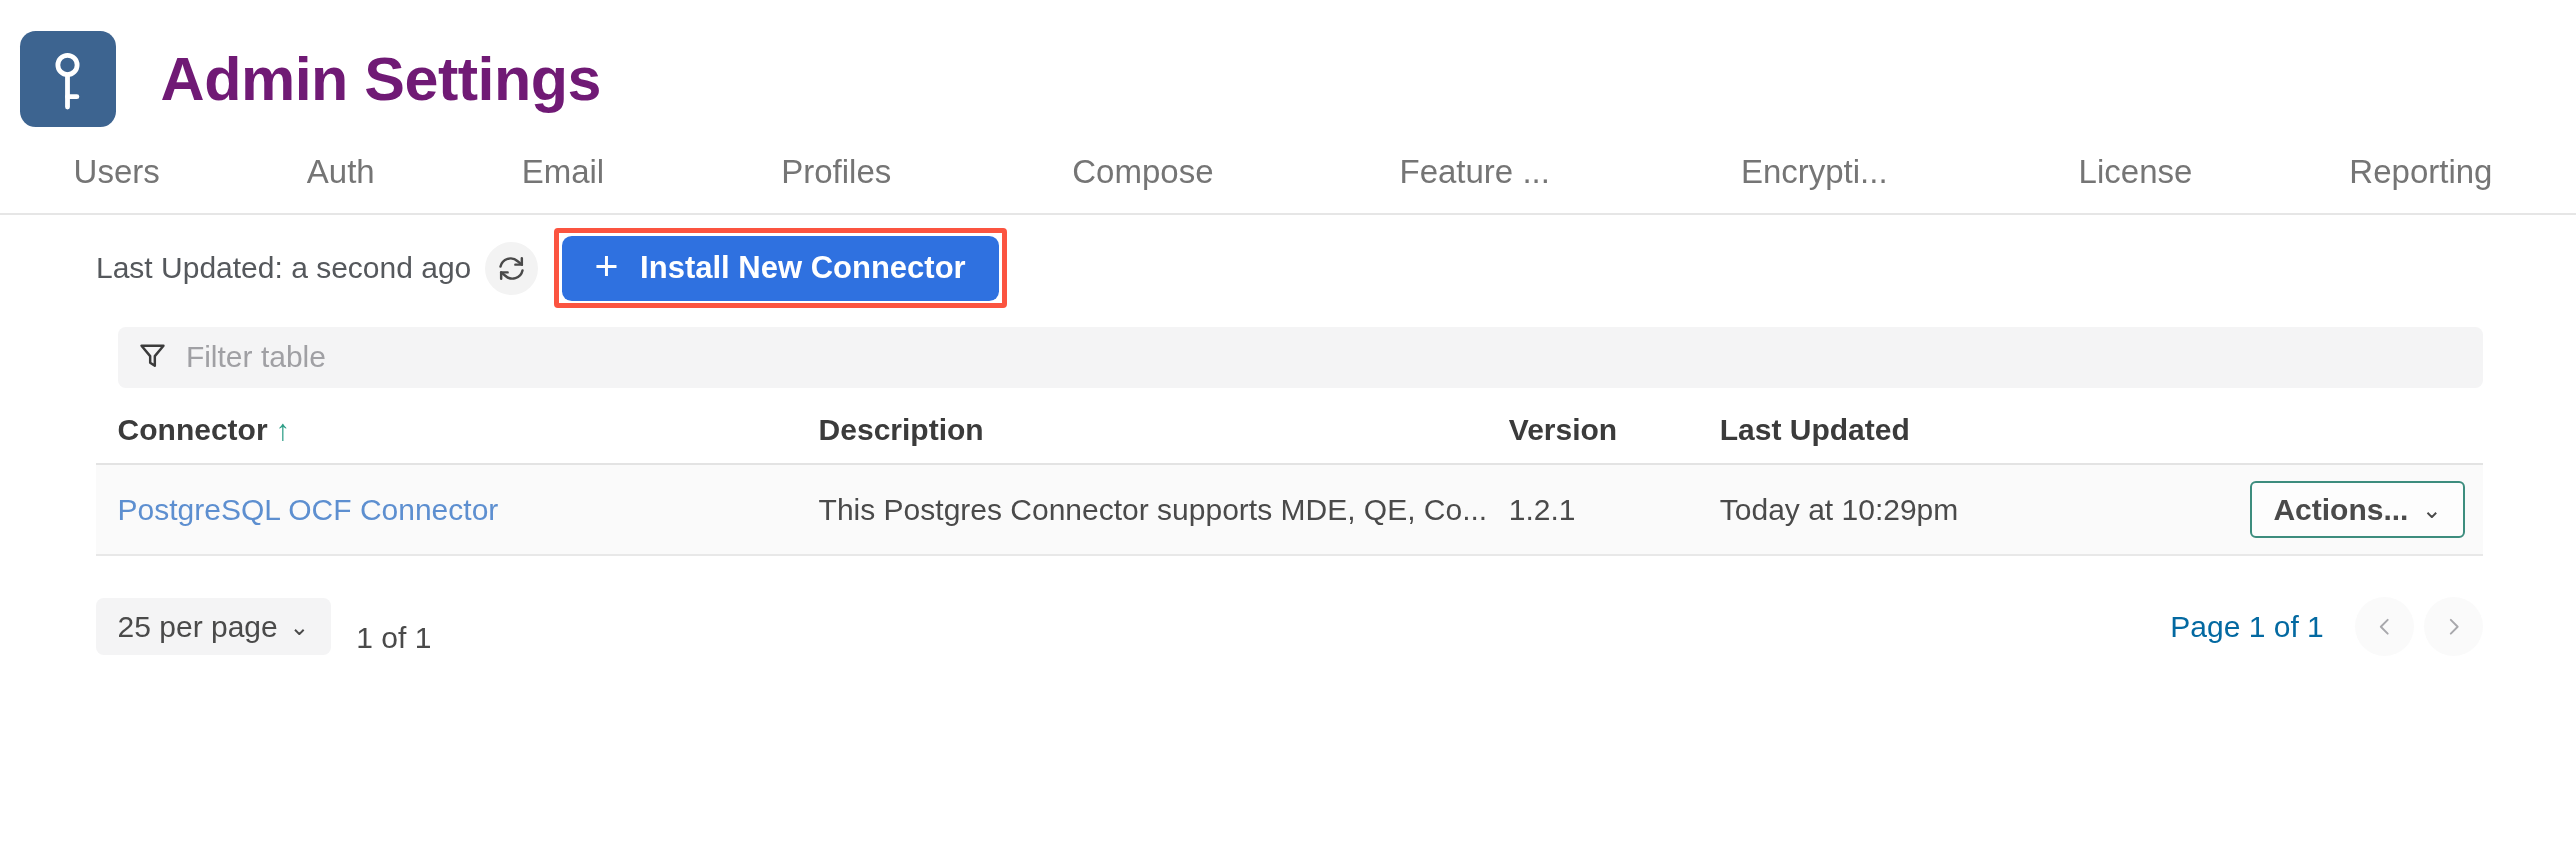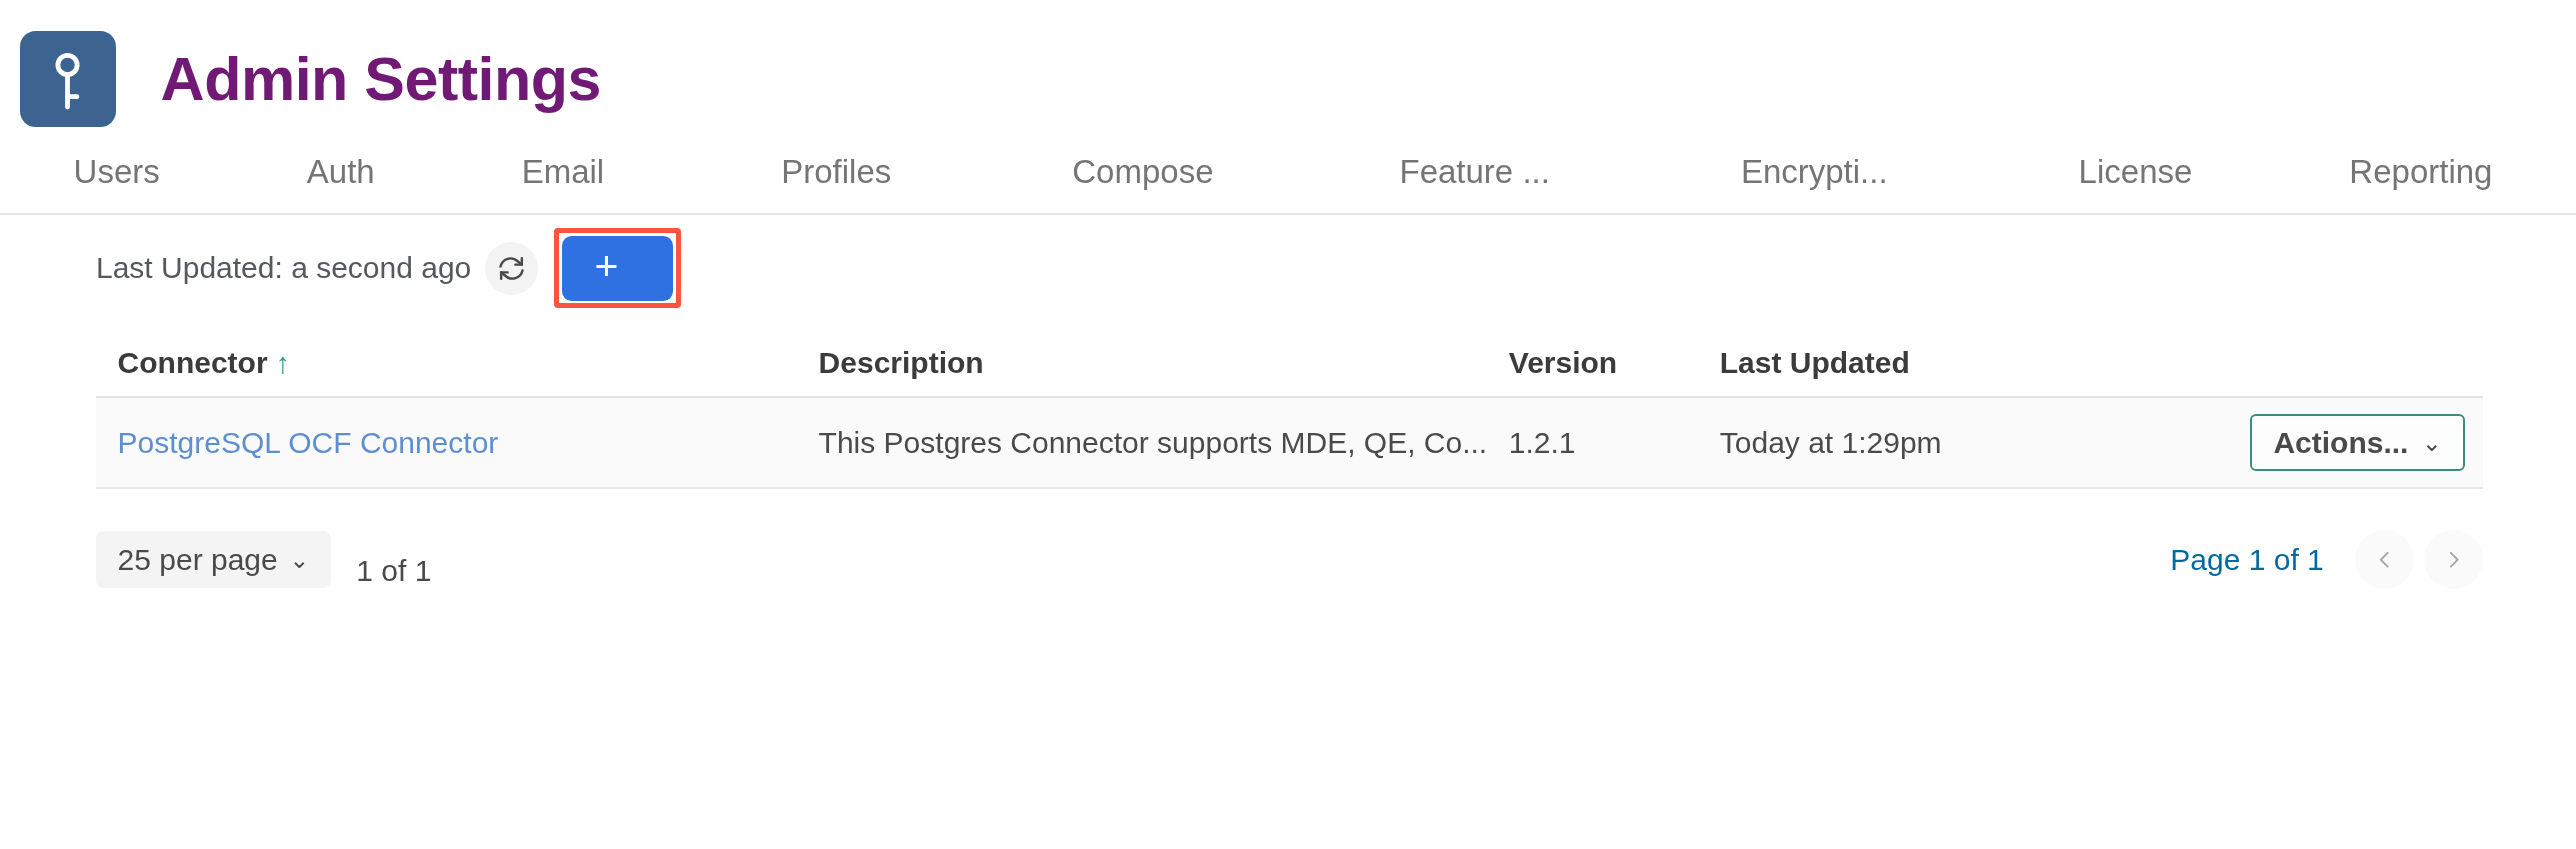--- a/index.html
+++ b/index.html
@@ -267,46 +267,57 @@
           <svg width="31" height="31" viewBox="0 0 24 24" fill="none" stroke="#4a4a4a" stroke-width="1.9" stroke-linecap="round" stroke-linejoin="round">
             <path d="M3.5 10.5a8 8 0 0 1 13.3-4.1L20 9"></path>
             <polyline points="20 4 20 9 15 9"></polyline>
             <path d="M20.5 13.5a8 8 0 0 1-13.3 4.1L4 15"></path>
             <polyline points="4 20 4 15 9 15"></polyline>
           </svg>
         </div>
         <div class="install-wrap">
           <button class="install-btn">
             <span class="plus-icon">+</span>
+            <span>Install New Connector</span>
           </button>
         </div>
       </div>
     </div>
 
+    <div class="filter-row">
+      <div class="filter-box">
+        <span>
+          <svg width="31" height="31" viewBox="0 0 24 24" fill="none" stroke="#3b3b3b" stroke-width="1.9" stroke-linecap="round" stroke-linejoin="round">
+            <polygon points="3.5 4.5 20.5 4.5 13.8 12.5 13.8 20 10.2 17.6 10.2 12.5"></polygon>
+          </svg>
+        </span>
+        <span class="filter-placeholder">Filter table</span>
+      </div>
+    </div>
 
     <table class="tbl">
       <thead>
         <tr>
           <th class="col-connector">
             <span>Connector</span><span class="sort-arrow">↑</span>
           </th>
           <th class="col-desc">Description</th>
           <th class="col-version">Version</th>
           <th class="col-updated">Last Updated</th>
           <th class="col-actions"></th>
         </tr>
       </thead>
       <tbody>
         <tr>
           <td>
             <span class="link">PostgreSQL OCF Connector</span>
           </td>
           <td>This Postgres Connector supports MDE, QE, Co...</td>
           <td>1.2.1</td>
-          <td>Today at 1:29pm</td>
+          <td>Today at 10:29pm</td>
           <td>
             <button class="actions-btn">
               <span>Actions...</span>
               <span class="chev">⌄</span>
             </button>
           </td>
         </tr>
       </tbody>
     </table>
   </div>

